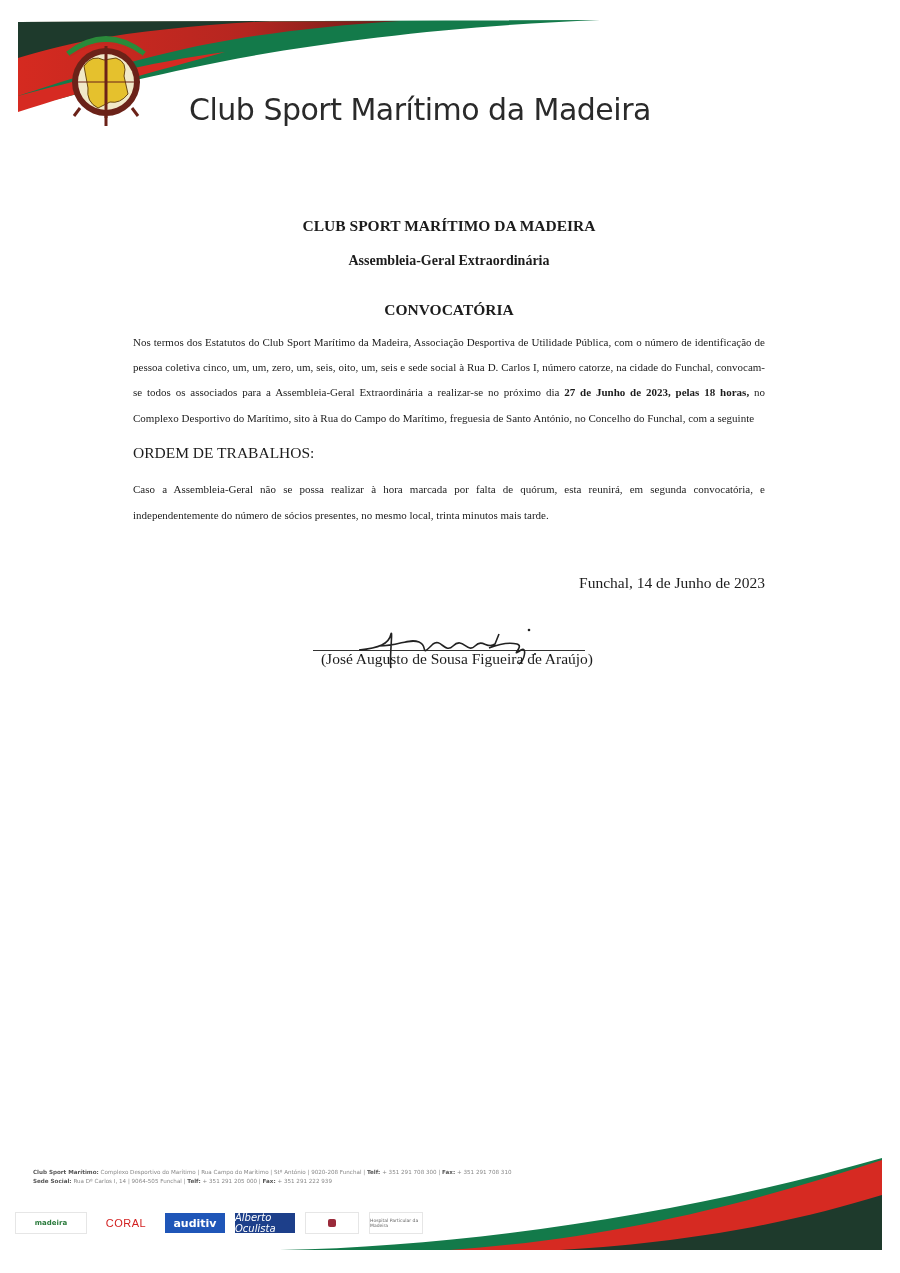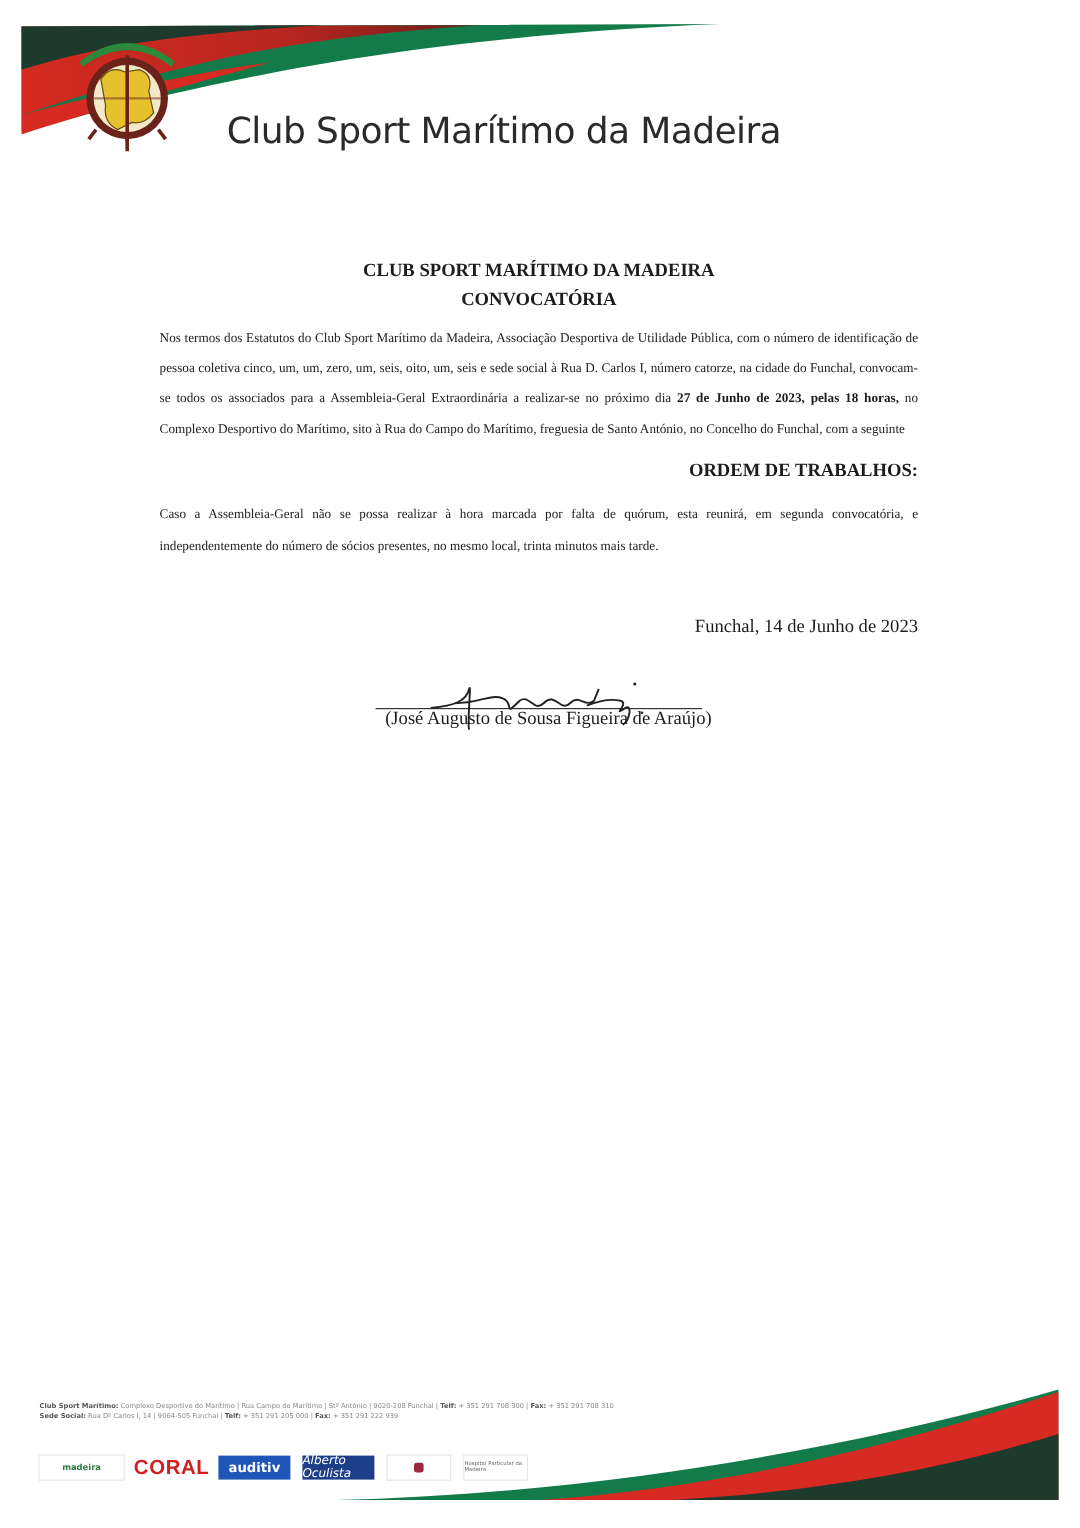--- a/index.html
+++ b/index.html
@@ -4,39 +4,39 @@
 <style>
   html, body { margin: 0; padding: 0; background: #ffffff; }
   body { width: 900px; height: 1273px; position: relative; overflow: hidden; font-family: "Liberation Serif", serif; color: #1c1c1c; }
   .header-band { position: absolute; left: 0; top: 0; width: 900px; height: 140px; }
   .crest { position: absolute; left: 58px; top: 24px; width: 96px; height: 104px; }
   .club-title { position: absolute; left: 189px; top: 92px; font-family: "DejaVu Sans", sans-serif; font-size: 30px; color: #2a2a2a; letter-spacing: -0.5px; white-space: nowrap; }
   .doc { position: absolute; left: 133px; top: 210px; width: 632px; }
   .h-center { text-align: center; font-weight: bold; margin: 0; }
   .h1 { font-size: 15.5px; margin-top: 7px; }
   .h2 { font-size: 14px; margin-top: 18px; }
-  .h3 { font-size: 15.5px; margin-top: 6px; }
+  .h3 { font-size: 15.5px; margin-top: 32px; }
   p.body { font-size: 11px; line-height: 25.2px; text-align: justify; margin: 0; }
   p.first { margin-top: 11px; }
-  .ordem { text-align: right; font-weight: bold; font-size: 15.5px; margin-top: 13px; }
+  .ordem { text-align: left; font-weight: normal; font-size: 15.5px; margin-top: 13px; }
   .ponto { margin-top: 30px; }
   .caso { margin-top: 26px; }
   .closing { text-align: right; font-size: 15.5px; }
   .date { margin-top: 46px; }
   .presidente { margin-top: 14px; }
   .sig-wrap { position: relative; width: 300px; margin: 30px auto 0; height: 50px; }
   .sig-line { position: absolute; left: 14px; right: 14px; top: 28px; border-top: 1px solid #333; }
   .sig-svg { position: absolute; left: 50px; top: 2px; width: 220px; height: 45px; }
   .signame { position: absolute; left: 16px; right: 0; top: 28px; text-align: center; font-size: 15.5px; }
   .footer-text { position: absolute; left: 33px; top: 1168px; font-family: "DejaVu Sans", sans-serif; font-size: 5.6px; color: #888; line-height: 9px; white-space: nowrap; }
   .footer-text b { color: #555; }
-  .sponsors { position: absolute; left: 32px; top: 1212px; display: flex; gap: 10px; align-items: center; }
+  .sponsors { position: absolute; left: 15px; top: 1212px; display: flex; gap: 10px; align-items: center; }
   .sp { height: 20px; display: flex; align-items: center; justify-content: center; font-family: "DejaVu Sans", sans-serif; border: 1px solid #e6e6e6; background: #fff; }
   .sp-madeira { width: 70px; font-size: 7px; font-weight: bold; color: #2a7a3c; }
-  .sp-coral { width: 58px; border: none; font-family: "Liberation Sans", sans-serif; font-weight: bold; font-size: 17px; color: #d21f1f; letter-spacing: 0.5px; }
+  .sp-coral { width: 58px; border: none; font-family: "Liberation Sans", sans-serif; font-weight: normal; font-size: 11px; color: #d21f1f; letter-spacing: 0.5px; }
   .sp-auditiv { width: 60px; background: #1f56b8; border: none; color: #fff; font-size: 11px; font-weight: bold; }
   .sp-alberto { width: 60px; background: #1d3f8a; border: none; color: #fff; font-size: 10px; font-style: italic; }
   .sp-small { width: 52px; font-size: 4.5px; color: #666; }
   .footer-band { position: absolute; left: 0; top: 1150px; width: 900px; height: 110px; }
 </style>
 </head>
 <body>
 
 <svg class="header-band" viewBox="0 0 900 140" preserveAspectRatio="none">
   <defs>
@@ -62,20 +62,21 @@
   <line x1="14" y1="58" x2="82" y2="58" stroke="#6b2218" stroke-width="2" opacity="0.5"></line>
   <line x1="48" y1="92" x2="48" y2="102" stroke="#6b2218" stroke-width="3"></line>
   <line x1="22" y1="84" x2="16" y2="92" stroke="#6b2218" stroke-width="3"></line>
   <line x1="74" y1="84" x2="80" y2="92" stroke="#6b2218" stroke-width="3"></line>
 </svg>
 
 <div class="club-title">Club Sport Marítimo da Madeira</div>
 
 <div class="doc">
   <p class="h-center h1">CLUB SPORT MARÍTIMO DA MADEIRA</p>
+  <p class="h-center h2">Assembleia-Geral Extraordinária</p>
   <p class="h-center h3">CONVOCATÓRIA</p>
 
   <p class="body first"><span>Nos termos dos Estatutos do Club Sport Marítimo da Madeira, Associação Desportiva de Utilidade Pública, com o número de identificação de pessoa coletiva cinco, um, um, zero, um, seis, oito, um, seis e sede social à Rua D. Carlos I, número catorze, na cidade do Funchal, convocam-se todos os associados para a Assembleia-Geral Extraordinária a realizar-se no próximo dia </span><b>27 de Junho de 2023, pelas 18 horas,</b><span> no Complexo Desportivo do Marítimo, sito à Rua do Campo do Marítimo, freguesia de Santo António, no Concelho do Funchal, com a seguinte</span></p>
 
   <p class="ordem">ORDEM DE TRABALHOS:</p>
 
 
   <p class="body caso">Caso a Assembleia-Geral não se possa realizar à hora marcada por falta de quórum, esta reunirá, em segunda convocatória, e independentemente do número de sócios presentes, no mesmo local, trinta minutos mais tarde.</p>
 
   <p class="closing date">Funchal, 14 de Junho de 2023</p>

